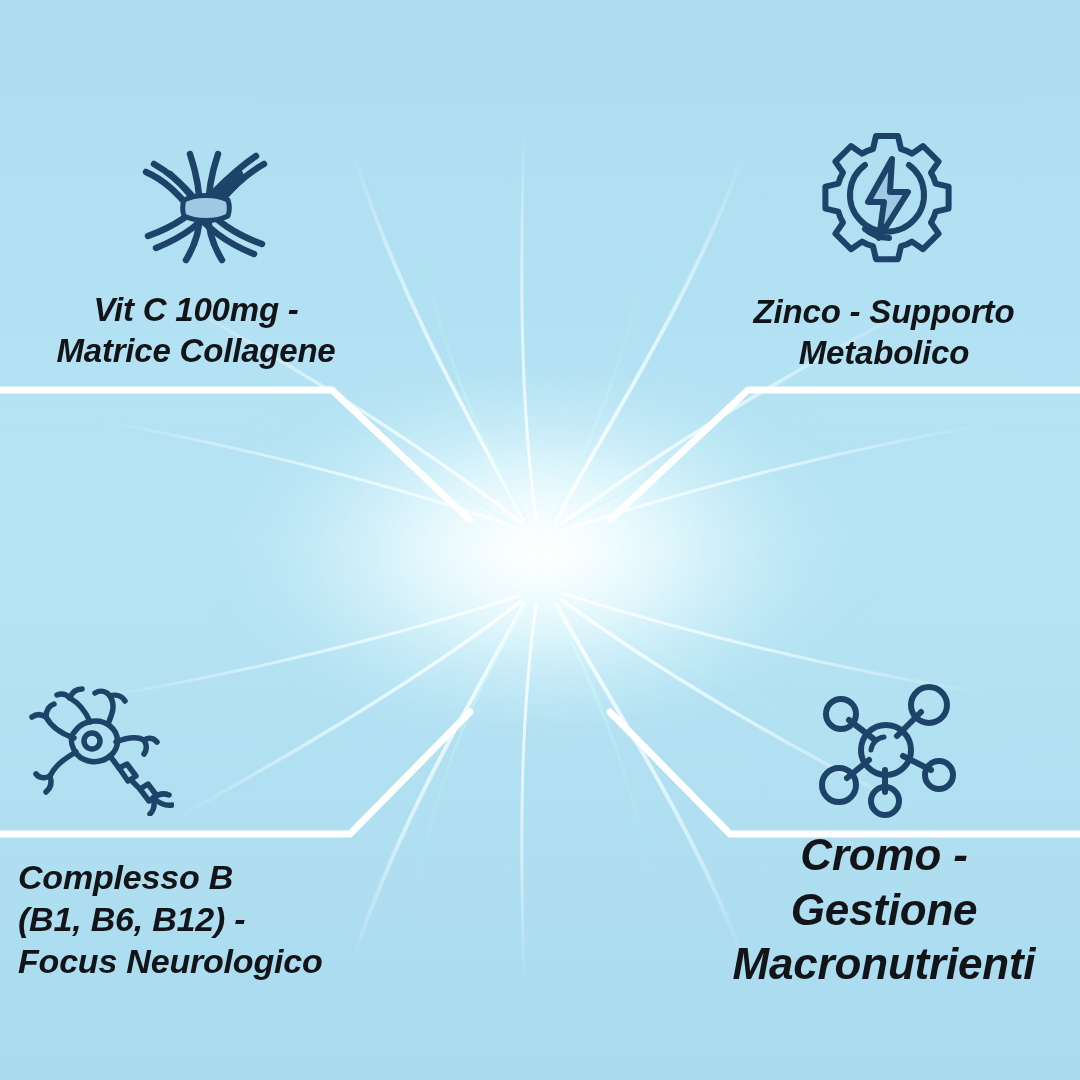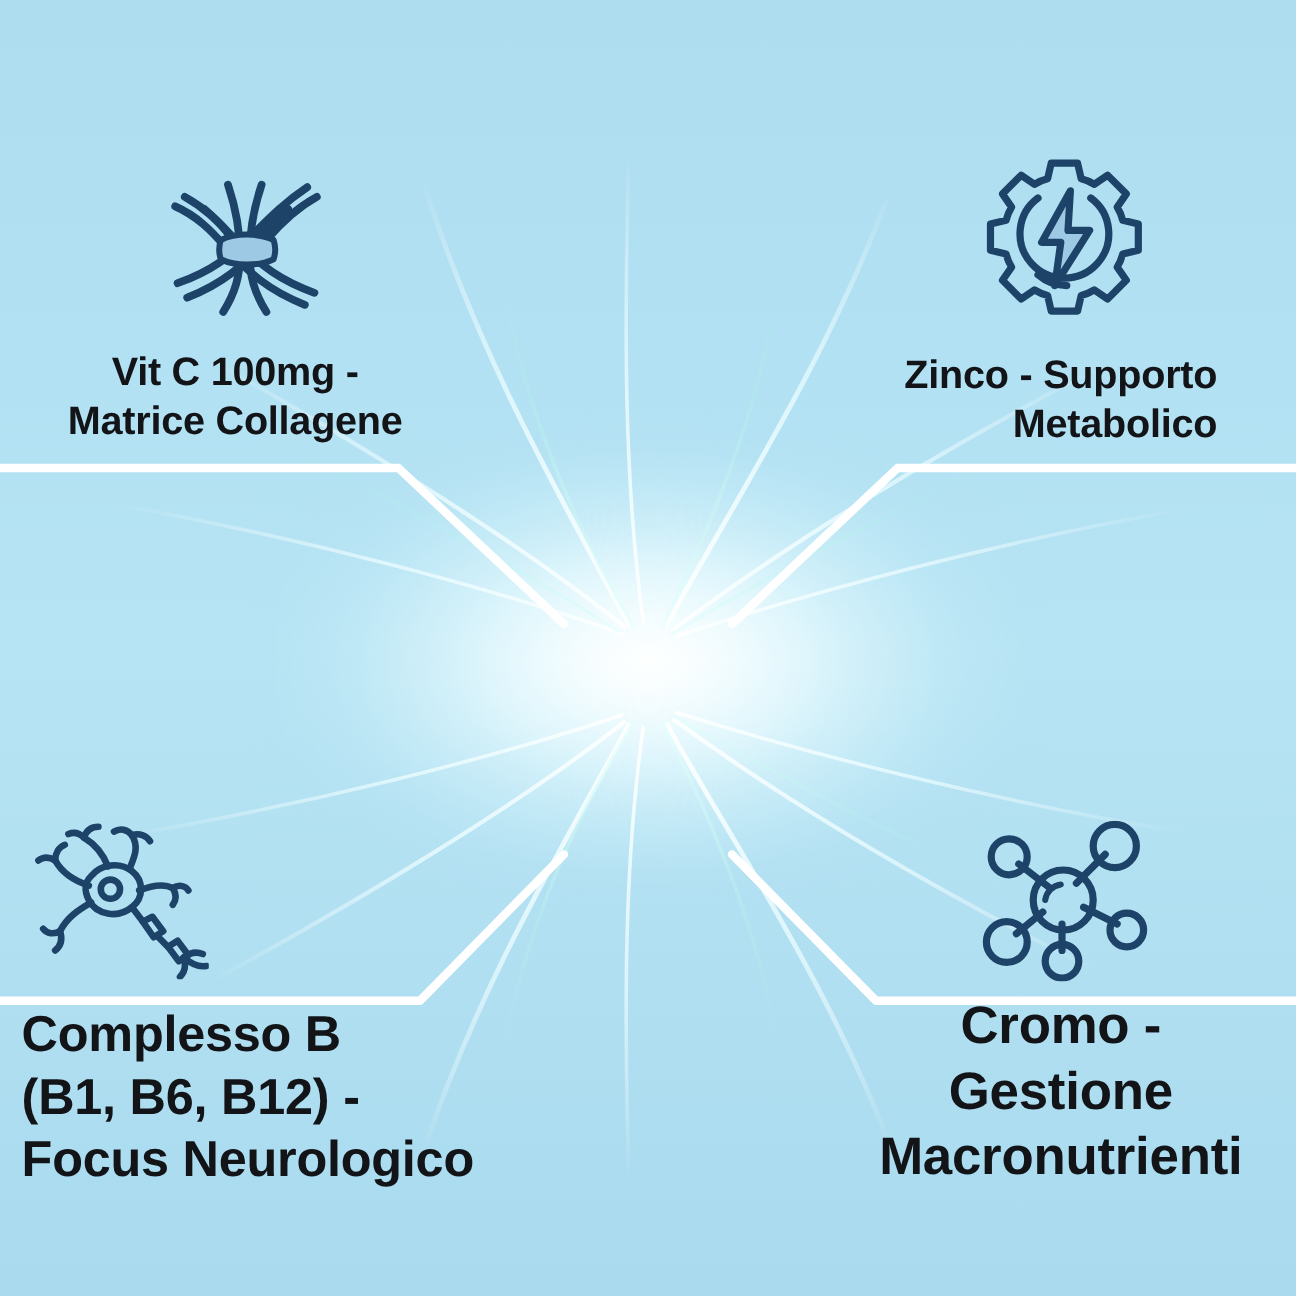--- a/index.html
+++ b/index.html
@@ -40,21 +40,21 @@
     filter:blur(14px);
   }
   .rays { position:absolute; inset:0; }
   .rays svg { width:100%; height:100%; display:block; }
 
   
   .rails { position:absolute; inset:0; }
   .rails svg { width:100%; height:100%; display:block; }
 
   
-  .quad { position:absolute; display:flex; flex-direction:column; }
+  .quad { position:absolute; display:flex; flex-direction:column;font-style:italic; }
 
   .q-tl { left:0;   top:140px; width:392px; align-items:center; }
   .q-tr { right:0;  top:126px; width:392px; align-items:center; }
   .q-bl { left:0;   top:684px; width:400px; align-items:flex-start; padding-left:18px; }
   .q-br { right:0;  top:684px; width:392px; align-items:center; }
 
   .icon-wrap { display:block; line-height:0; }
   .q-tl .icon-wrap { margin-left:18px; }
   .q-tr .icon-wrap { margin-left:6px; }
   .q-bl .icon-wrap { margin-left:6px; }
@@ -62,22 +62,22 @@
 
   .label {
     font-weight:700;
     font-size:33px;
     line-height:1.24;
     color:#121418;
     letter-spacing:-0.2px;
     white-space:pre-line;
   }
   .q-tl .label { text-align:center; margin-top:22px; }
-  .q-tr .label { text-align:right; margin-top:24px; }
-  .q-bl .label { text-align:left;   margin-top:20px; font-size:42px; }
+  .q-tr .label { text-align:center; margin-top:24px; }
+  .q-bl .label { text-align:left;   margin-top:40px; font-size:34px; }
   .q-br .label { text-align:center; margin-top:10px; font-size:44px; }
 
   
   .capsule-stage {
     position:absolute;
     left:322px; top:466px;
     width:404px; height:166px;
   }
   .capsule {
     position:absolute; inset:0;

